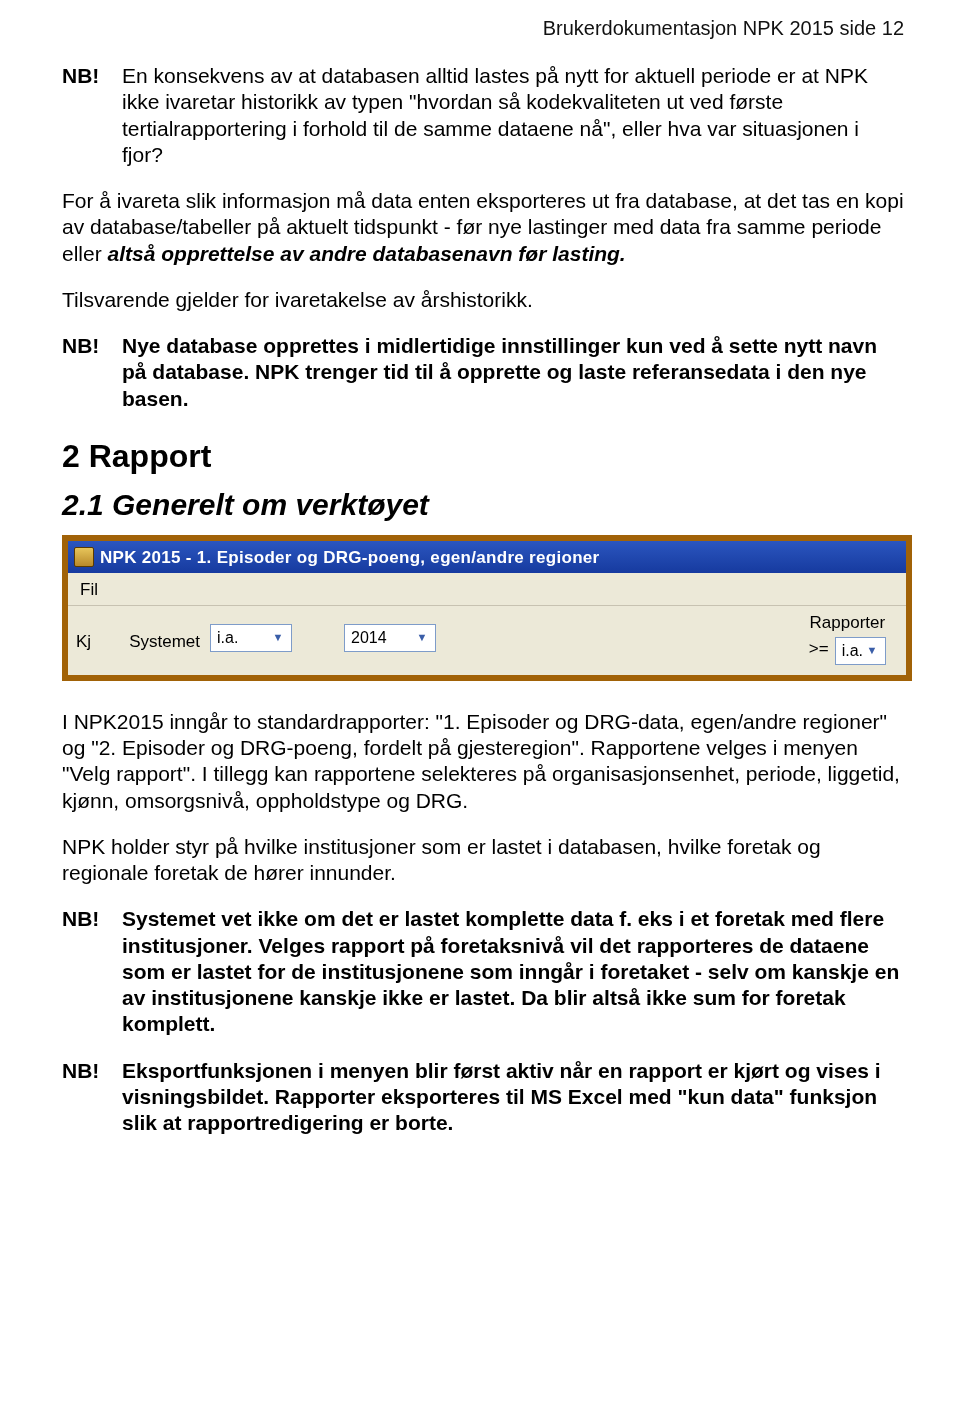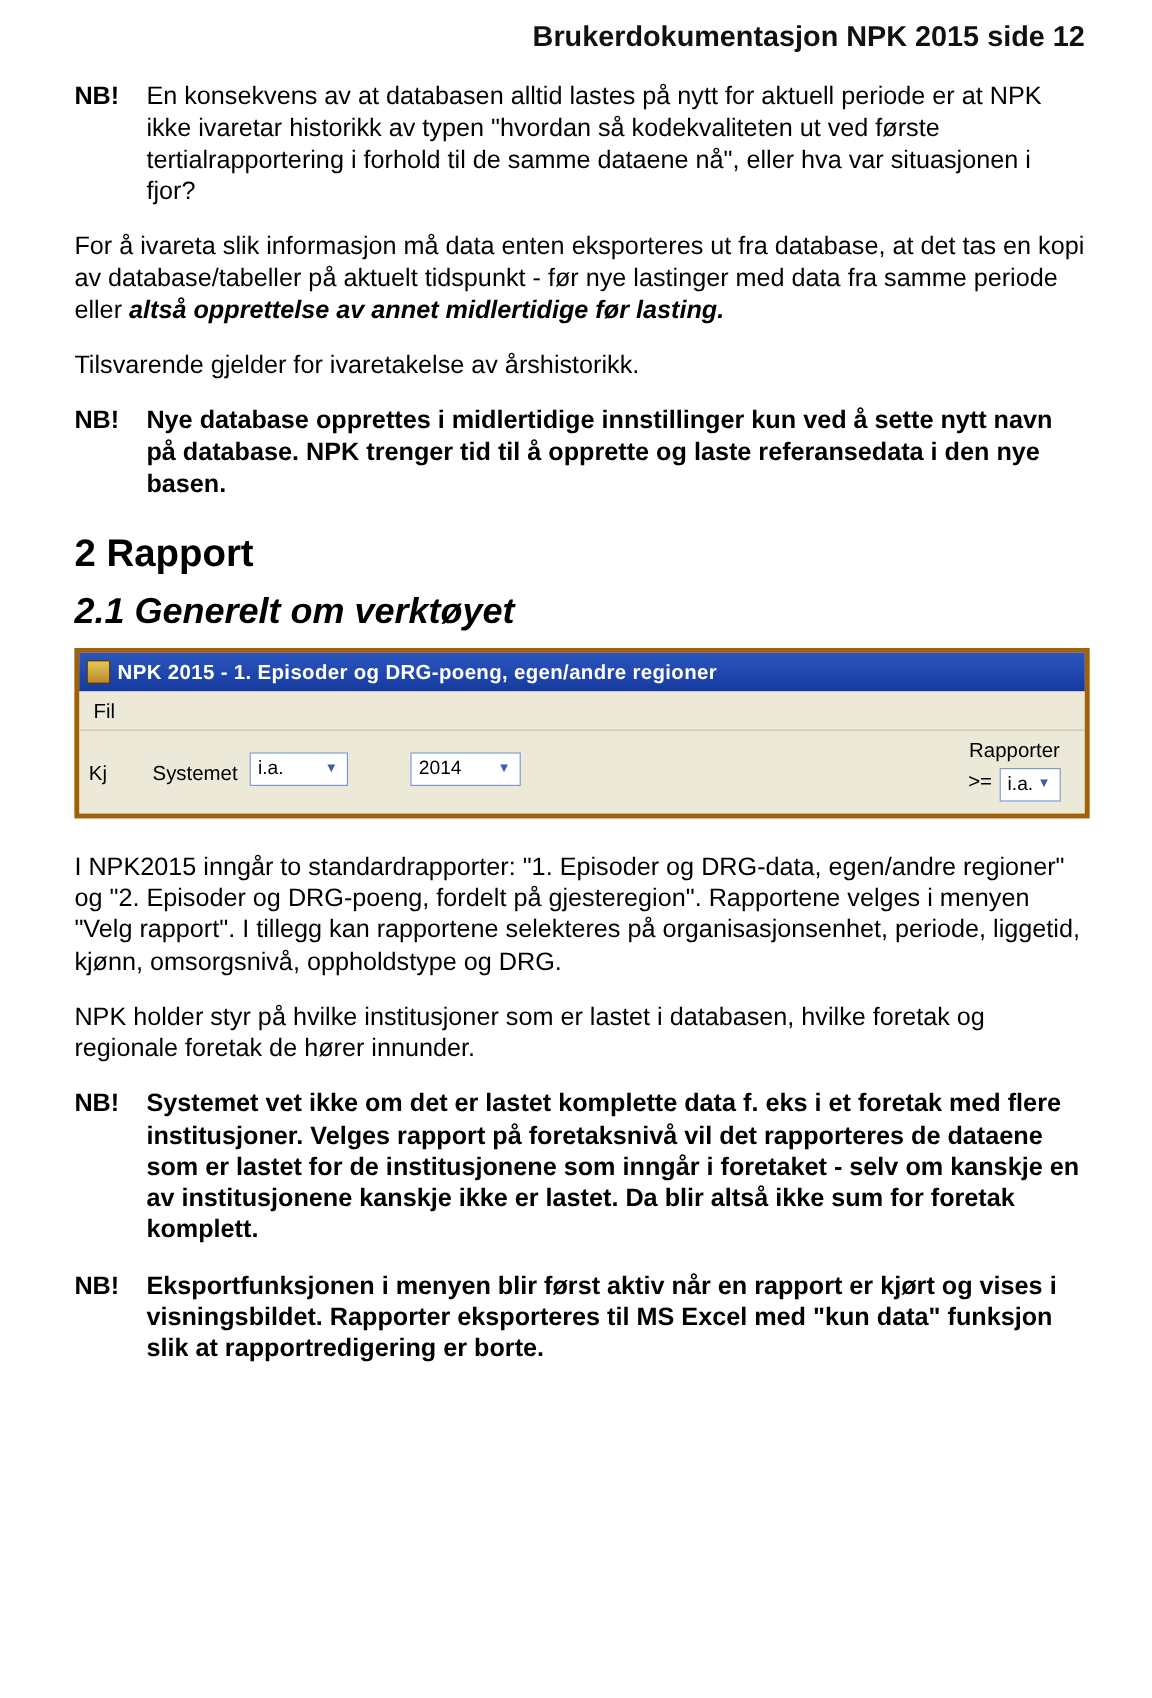--- a/index.html
+++ b/index.html
@@ -8,24 +8,23 @@
     background:#fff;
     font-family:Arial,Helvetica,sans-serif;
     color:#000;
     font-size:21px;
     line-height:1.25;
     box-sizing:border-box;
     padding:16px 56px 60px 62px;
   }
   .header{
     text-align:right;
-    font-size:24px;
+    font-size:20px;
     color:#111;
     margin:0 0 22px 0;
-    font-weight:bold;
   }
   .nb-block{display:flex;margin:0 0 20px 0}
   .nb-label{font-weight:bold;flex:0 0 60px}
   .nb-text{flex:1}
   .para{margin:0 0 20px 0}
   .bold{font-weight:bold}
   .italic{font-style:italic}
   h2.h1{
     font-family:Liberation Sans, sans-serif;
     font-weight:bold;
@@ -36,21 +35,21 @@
     font-family:Arial,Helvetica,sans-serif;
     font-weight:bold;
     font-style:italic;
     font-size:30px;
     margin:10px 0 12px 0;
   }
 
   
   .app-shot{
     width:838px;
-    border:4px solid #a16207;
+    border:6px solid #a16207;
     background:#ece9d8;
     font-family:Tahoma,Arial,sans-serif;
     font-size:17px;
     color:#000;
     margin:4px 0 28px 0;
   }
   .titlebar{
     height:32px;
     background:linear-gradient(#2b56bf,#163a9f);
     color:#fff;
@@ -136,21 +135,21 @@
 <body>
 
 <div class="header">Brukerdokumentasjon NPK 2015 side 12</div>
 
 <div class="nb-block">
   <div class="nb-label">NB!</div>
   <div class="nb-text">En konsekvens av at databasen alltid lastes på nytt for aktuell periode er at NPK ikke ivaretar historikk av typen "hvordan så kodekvaliteten ut ved første tertialrapportering i forhold til de samme dataene nå", eller hva var situasjonen i fjor?</div>
 </div>
 
 <p class="para">
-  <span>For å ivareta slik informasjon må data enten eksporteres ut fra database, at det tas en kopi av database/tabeller på aktuelt tidspunkt - før nye lastinger med data fra samme periode eller </span><span class="bold italic">altså opprettelse av annet midlertidige før lasting.</span>
+  <span>For å ivareta slik informasjon må data enten eksporteres ut fra database, at det tas en kopi av database/tabeller på aktuelt tidspunkt - før nye lastinger med data fra samme periode eller </span><span class="bold italic">altså opprettelse av andre databasenavn før lasting.</span>
 </p>
 
 <p class="para">Tilsvarende gjelder for ivaretakelse av årshistorikk.</p>
 
 <div class="nb-block">
   <div class="nb-label">NB!</div>
   <div class="nb-text bold">Nye database opprettes i midlertidige innstillinger kun ved å sette nytt navn på database.  NPK trenger tid til å opprette og laste referansedata i den nye basen.</div>
 </div>
 
 <h2 class="h1">2  Rapport</h2>

